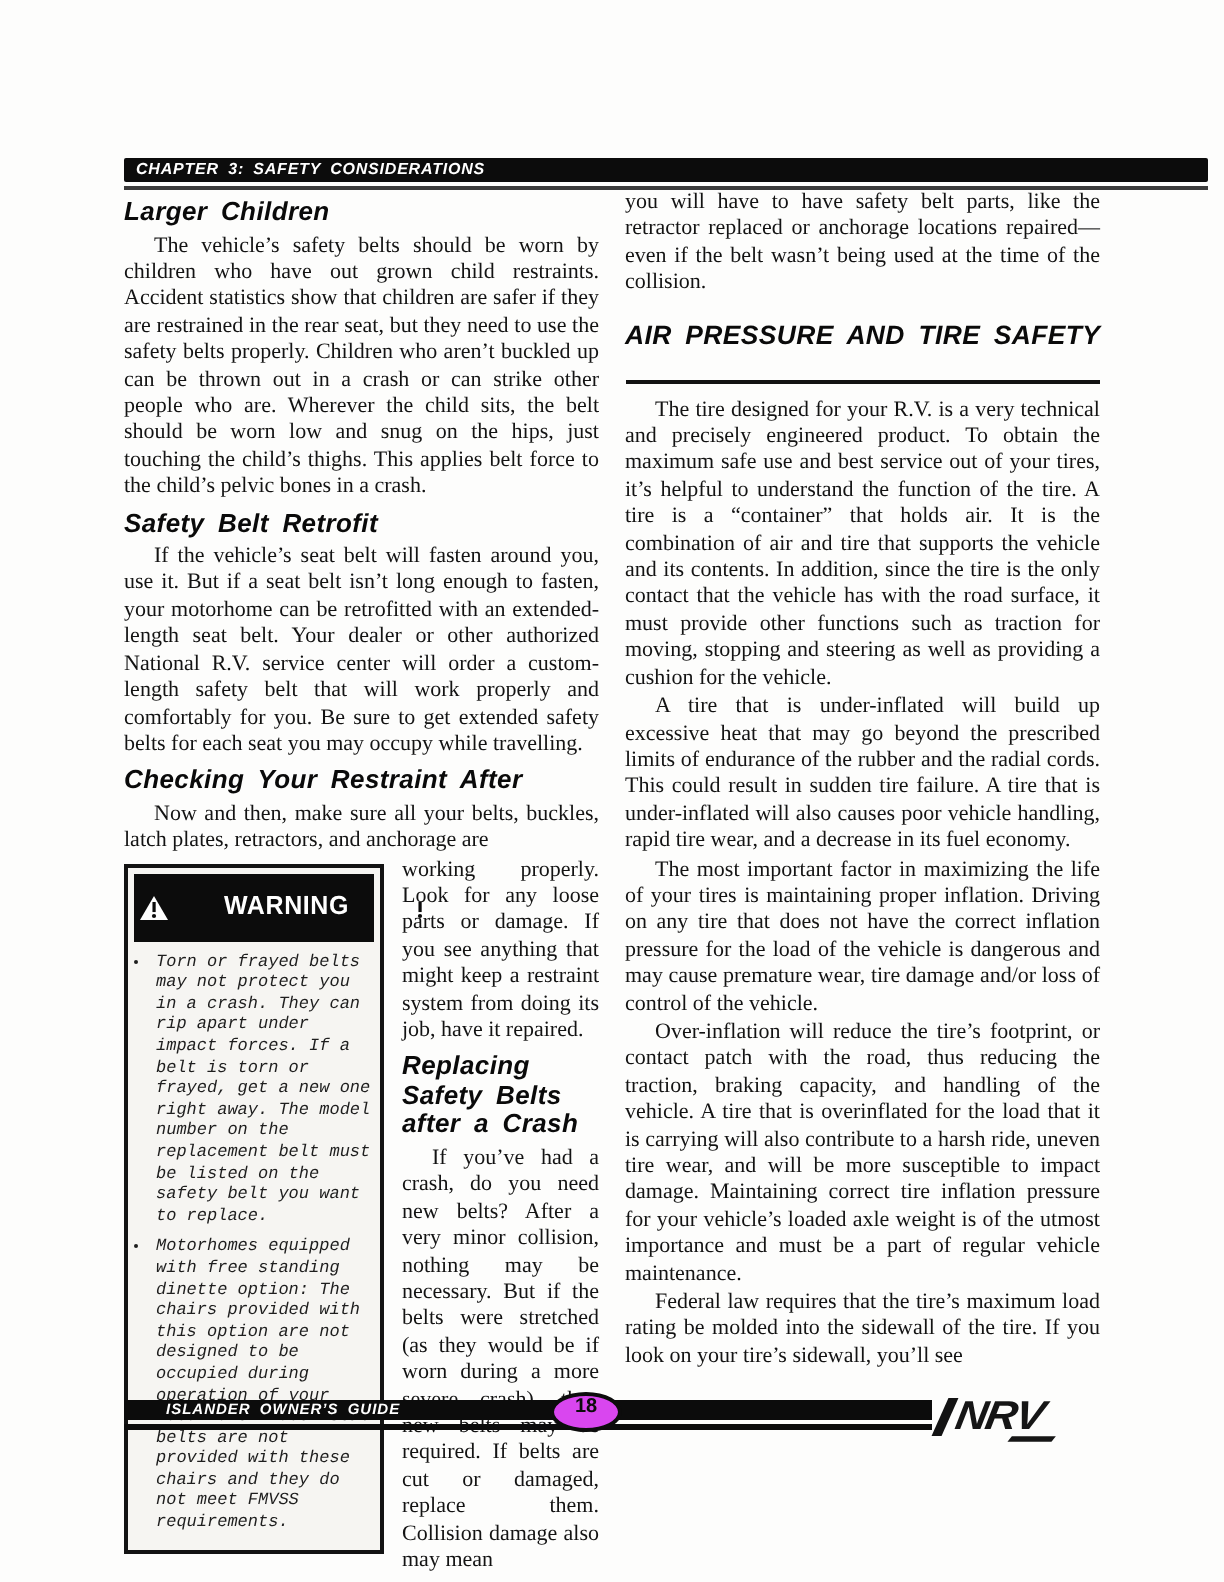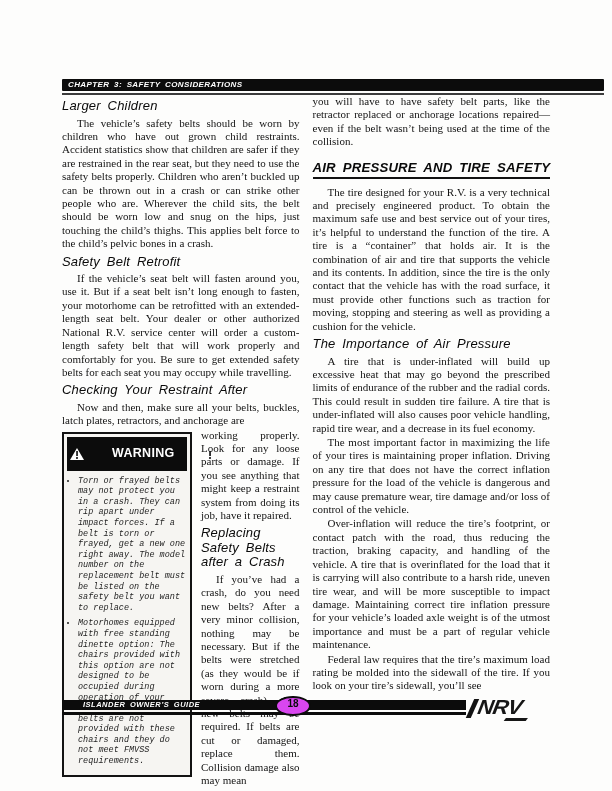--- a/index.html
+++ b/index.html
@@ -28,28 +28,28 @@
     position:absolute; left:62px; top:95px; width:488px;
     display:flex; gap:13px;
   }
   .col { width:237.5px; }
   p.body {
     margin:0 0 1px 0; font-size:11px; line-height:13.4px;
     text-align:justify; color:#131313;
   }
   p.body.ind { text-indent:15px; }
   h3.sub {
-    font-family:"Liberation Sans",sans-serif; font-style:italic; font-weight:normal;
+    font-family:"Liberation Sans",sans-serif; font-style:italic; font-weight:bold;
     font-size:13px; line-height:14.5px; letter-spacing:0.2px; word-spacing:3px;
     margin:4px 0 3px 0; color:#0a0a0a;
   }
   .sec-head {
     font-family:"Liberation Sans",sans-serif; font-style:italic; font-weight:bold;
     font-size:13.2px; line-height:15px; letter-spacing:0.2px; word-spacing:3px;
-    margin:11px 0 7px 0; padding-bottom:2px; border-bottom:2.5px solid #121212;
+    margin:11px 0 7px 0; padding-bottom:15px; border-bottom:2.5px solid #121212;
     color:#0a0a0a; white-space:nowrap;
   }
 
   
   .warn {
     float:left; width:130px; margin:3px 9px 2px 0;
     border:2px solid #131313; background:#f6f5f2; padding:3px 3px 0 3px;
   }
   .warn-head {
     background:#0c0c0c; display:flex; align-items:center;
@@ -157,21 +157,20 @@
       <p class="body ind">If you’ve had a crash, do you need new belts? After a very minor collision, nothing may be necessary.  But if the belts were stretched (as they would be if worn during a more severe crash), then new belts may be required.  If belts are cut or damaged, replace them.  Collision damage also may mean</p>
     </div>
 
     <div class="col">
       <p class="body">you will have to have safety belt parts, like the retractor replaced or anchorage locations repaired—even if the belt wasn’t being used at the time of the collision.</p>
 
       <div class="sec-head">AIR PRESSURE AND TIRE SAFETY</div>
 
       <p class="body ind">The tire designed for your R.V. is a very technical and precisely engineered product.  To obtain the maximum safe use and best service out of your tires, it’s helpful to understand the function of the tire.  A tire is a “container” that holds air.  It is the combination of air and tire that supports the vehicle and its contents.  In addition, since the tire is the only contact that the vehicle has with the road surface, it must provide other functions such as traction for moving, stopping and steering as well as providing a cushion for the vehicle.</p>
 
-      <h3 class="sub">The Importance of Air Pressure</h3>
 
       <p class="body ind">A tire that is under-inflated will build up excessive heat that may go beyond the prescribed limits of endurance of the rubber and the radial cords.  This could result in sudden tire failure.  A tire that is under-inflated will also causes poor vehicle handling, rapid tire wear, and a decrease in its fuel economy.</p>
       <p class="body ind">The most important factor in maximizing the life of your tires is maintaining proper inflation. Driving on any tire that does not have the correct inflation pressure for the load of the vehicle is dangerous and may cause premature wear, tire damage and/or loss of control of the vehicle.</p>
       <p class="body ind">Over-inflation will reduce the tire’s footprint, or contact patch with the road, thus reducing the traction, braking capacity, and handling of the vehicle.  A tire that is overinflated for the load that it is carrying will also contribute to a harsh ride, uneven tire wear, and will be more susceptible to impact damage.  Maintaining correct tire inflation pressure for your vehicle’s loaded axle weight is of the utmost importance and must be a part of regular vehicle maintenance.</p>
       <p class="body ind">Federal law requires that the tire’s maximum load rating be molded into the sidewall of the tire.  If you look on your tire’s sidewall, you’ll see</p>
     </div>
 
   </div>
 
   <div class="footer">

